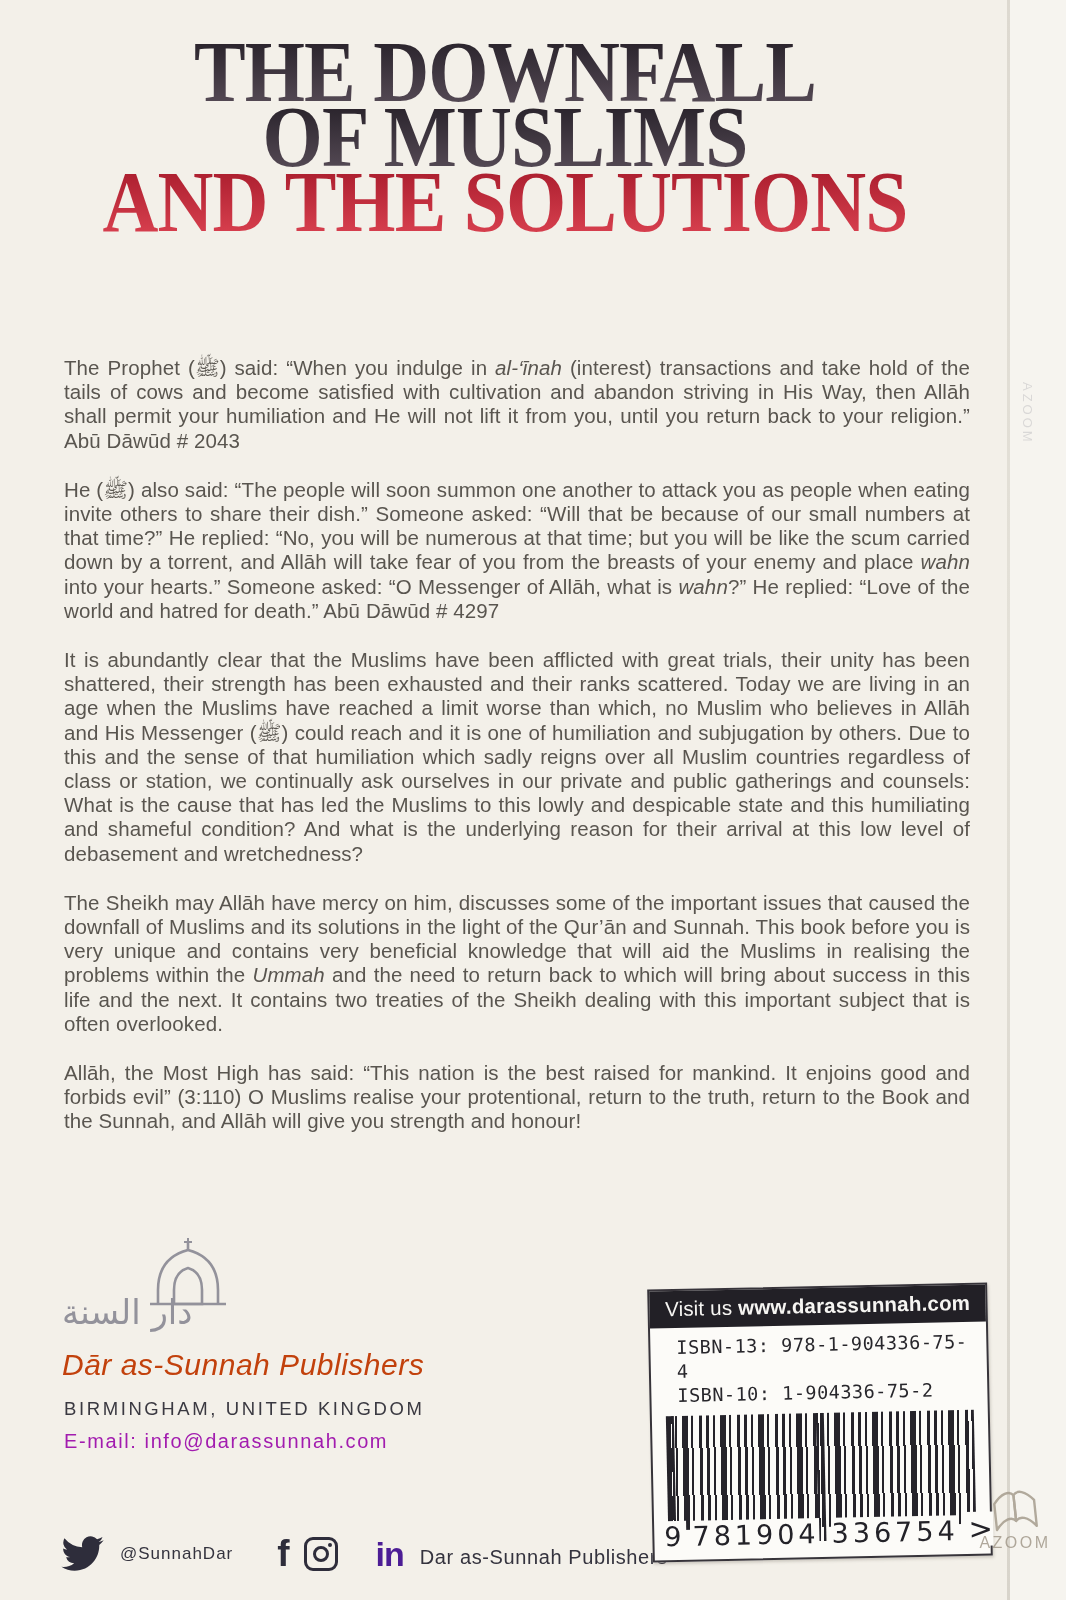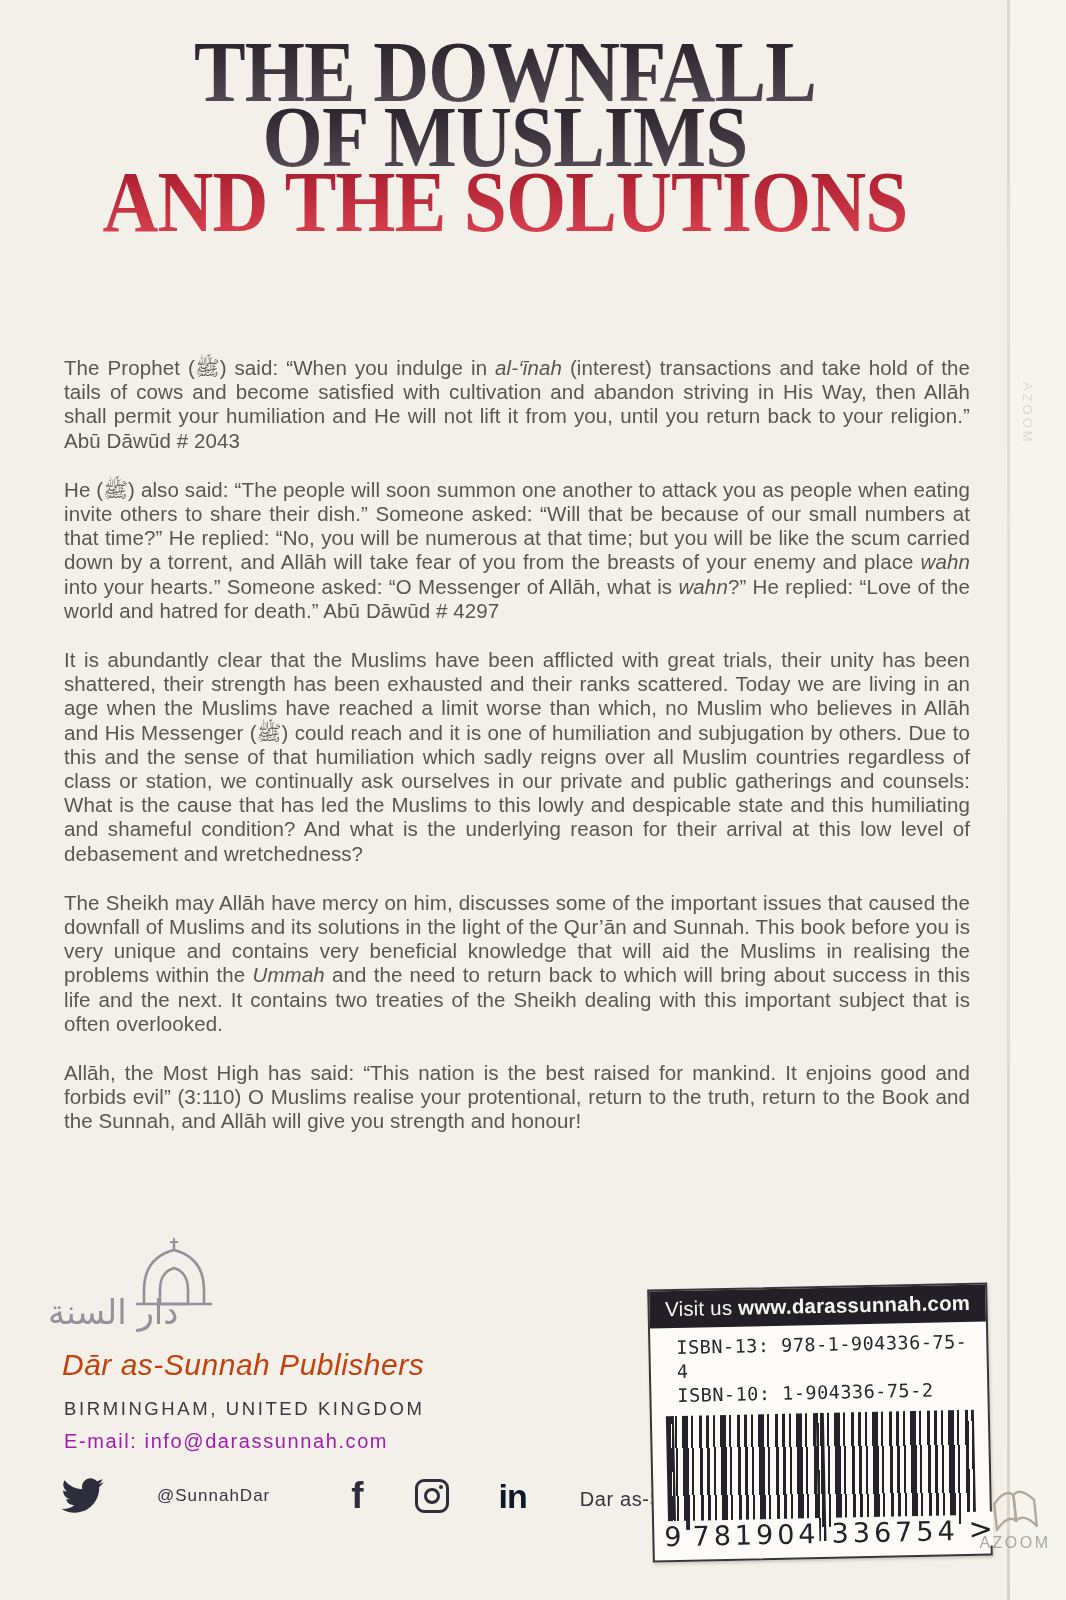--- a/index.html
+++ b/index.html
@@ -28,45 +28,45 @@
             font-family:"DejaVu Sans",sans-serif; font-size:32px; letter-spacing:.5px;
             color:#36313b; }
 
   
   .blurb { position:absolute; top:356px; left:64px; width:906px; }
   .blurb p { margin:0 0 25px 0; font-size:20.5px; line-height:24.2px;
              letter-spacing:.1px; text-align:justify; color:#59554f; }
   .blurb i { font-style:italic; }
 
   
-  .logo { position:absolute; top:1238px; left:48px; width:190px; height:100px; }
+  .logo { position:absolute; top:1238px; left:62px; width:190px; height:100px; }
   .logo svg { display:block; }
   .logo .ar { font-family:"DejaVu Sans",sans-serif; font-size:34px; color:#93929b;
               position:absolute; left:0; bottom:6px; letter-spacing:1px; direction:rtl; }
 
   .pub-name { position:absolute; top:1348px; left:62px; font-size:30px;
               letter-spacing:.5px; color:#c2410c;font-style:italic; }
   .pub-loc  { position:absolute; top:1398px; left:64px; font-size:18.5px;
               letter-spacing:2.6px; color:#3a3941; }
   .pub-mail { position:absolute; top:1430px; left:64px; font-size:20px;
               letter-spacing:1.6px; color:#a21caf; }
 
-  .social { position:absolute; top:1470px; left:60px; height:52px;
-            display:flex; align-items:center; color:#2e2d3b;gap:37px; }
+  .social { position:absolute; top:1528px; left:60px; height:52px;
+            display:flex; align-items:center; color:#2e2d3b; }
   .social .handle { font-size:17px; letter-spacing:1px; margin:0 44px 0 14px; color:#34333e; }
   .fb { font-weight:bold; font-size:37px; line-height:30px; margin-right:14px;
         color:#2e2d3b; font-family:"Liberation Sans",sans-serif; }
   .ig { position:relative; width:28px; height:28px; border:3.2px solid #2e2d3b;
         border-radius:9px; margin-right:13px; }
   .ig::before { content:""; position:absolute; left:6px; top:6px; width:10px; height:10px;
                 border:3px solid #2e2d3b; border-radius:50%; }
   .ig::after  { content:""; position:absolute; right:2.5px; top:2.5px; width:4px; height:4px;
                 background:#2e2d3b; border-radius:50%; }
   .li { font-weight:bold; font-size:34px; line-height:30px; letter-spacing:-1px;
-        margin-right:16px; color:#0f172a; }
+        margin-right:16px; color:#4c1d95;margin-left:25px; }
   .social .sname { font-size:20px; letter-spacing:.6px; color:#34333e;margin-top:6px; }
 
   .copyright { position:absolute; top:1610px; left:62px; font-size:22px;
                letter-spacing:.3px; color:#a16207; }
 
   
   .bclabel { position:absolute; top:1286px; left:650px; width:336px;
              background:#fcfbf8; border:2px solid #37343a;
              transform:rotate(-1.2deg); box-shadow:1px 2px 3px rgba(90,85,70,.25); }
   .bchead { background:#222026; color:#f6f5f2; text-align:center;

